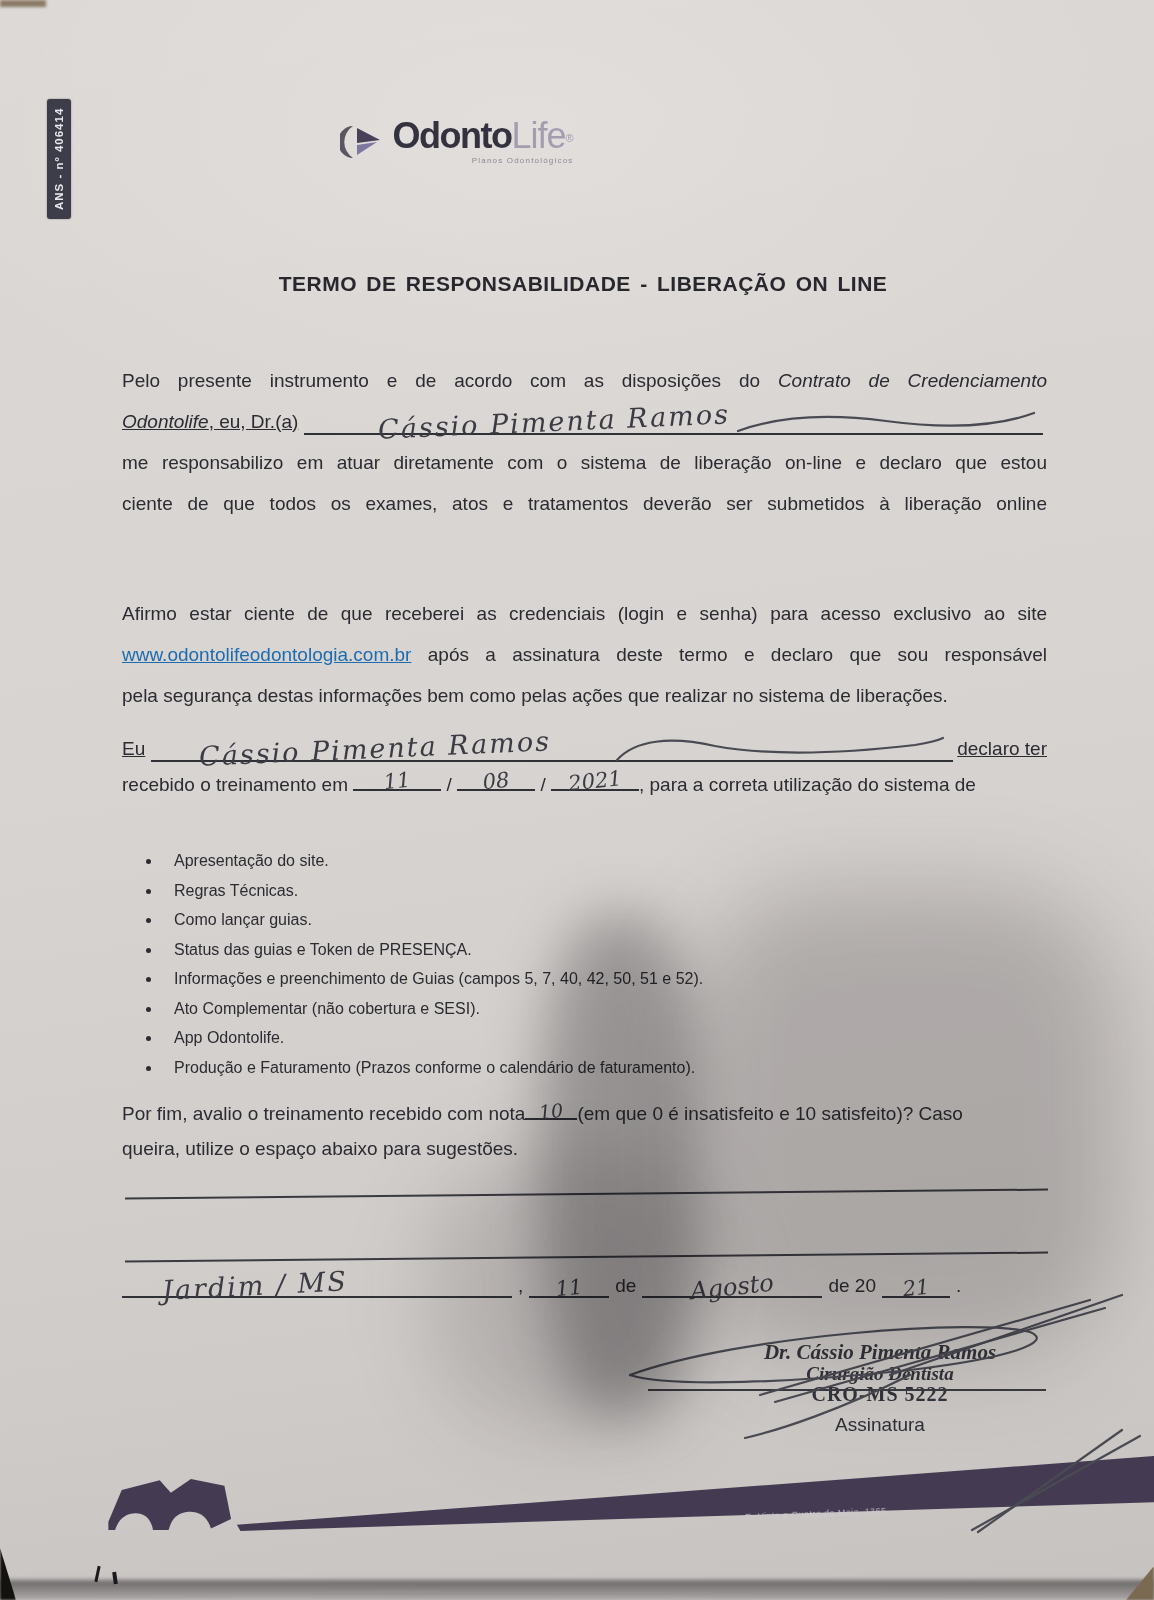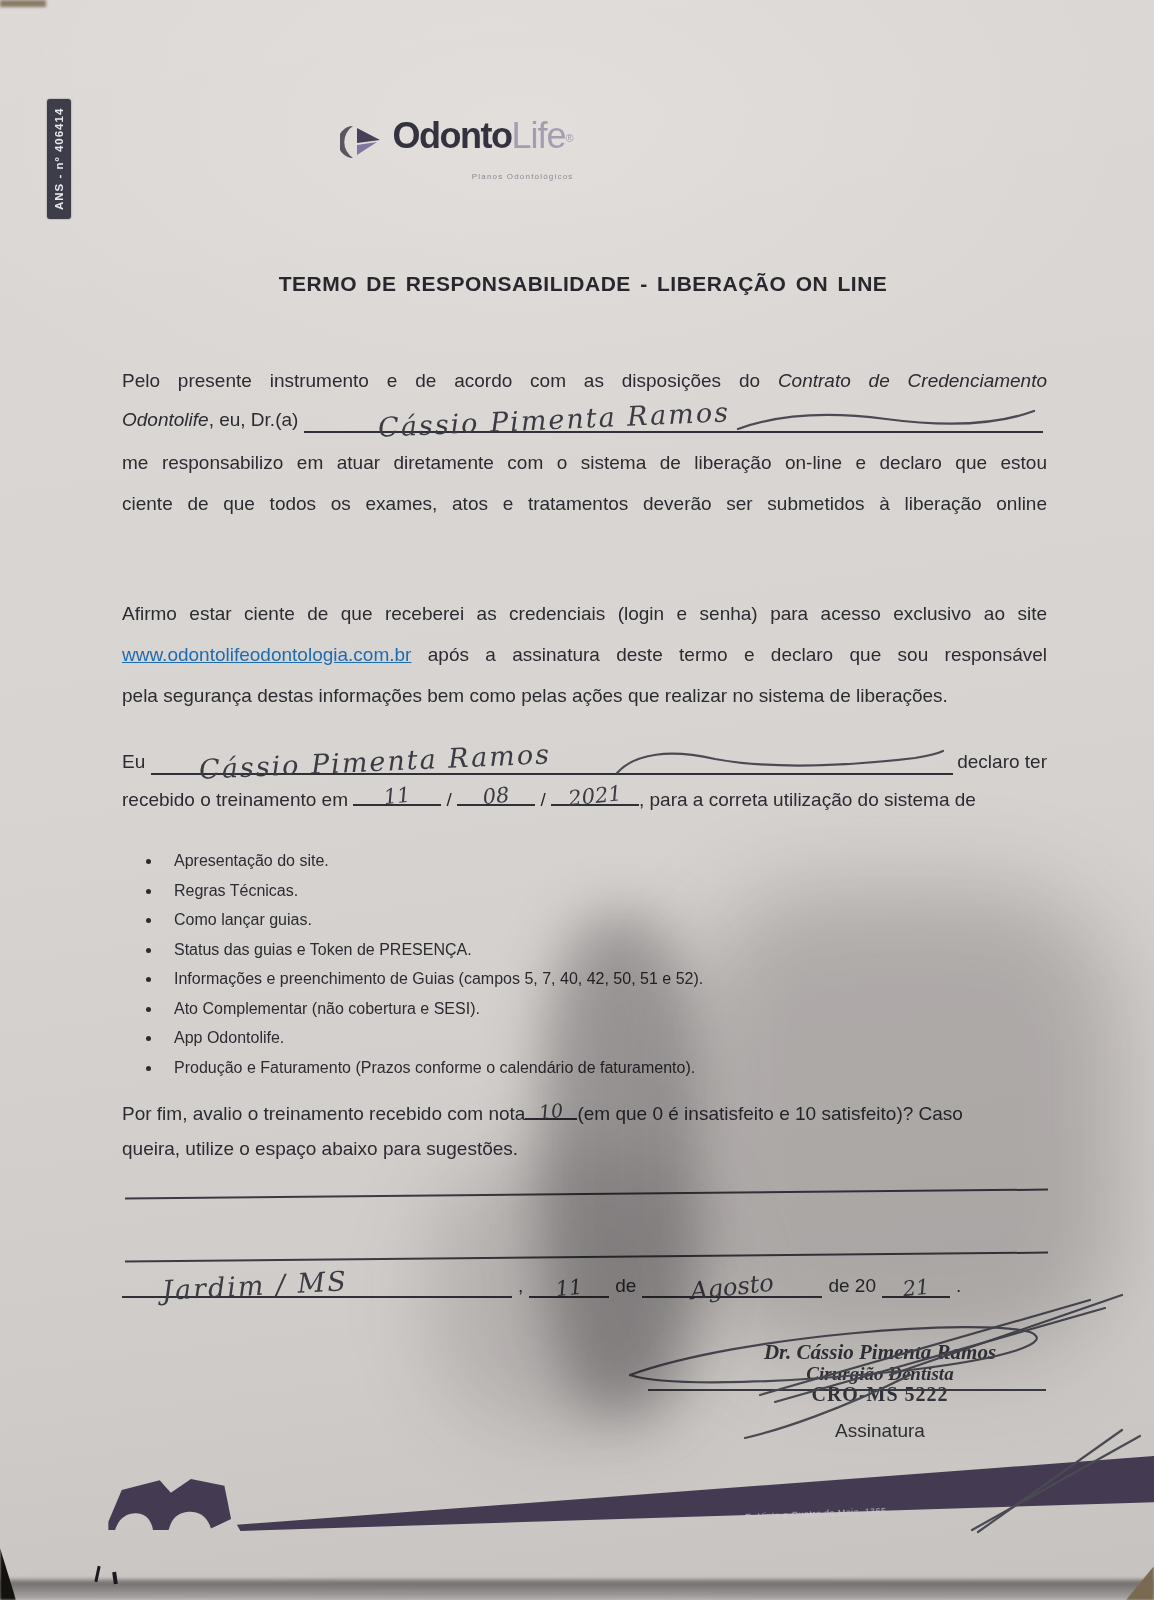--- a/index.html
+++ b/index.html
@@ -20,33 +20,33 @@
     display:flex;align-items:center;justify-content:center;
     box-shadow:0 0 2px rgba(0,0,0,.4);filter:blur(.3px);
   }
   
   .logo{position:absolute;left:0;top:118px;width:914px;display:flex;justify-content:center;}
   .logo-inner{display:flex;align-items:flex-start;filter:blur(.4px);}
   .logo-words{line-height:1;}
   .word-odonto{font-size:36px;font-weight:bold;letter-spacing:-1.5px;color:#34323f;}
   .word-life{font-size:36px;font-weight:400;letter-spacing:-1px;color:#a39db0;}
   .reg{font-size:11px;color:#a39db0;vertical-align:super;}
-  .tagline{text-align:right;font-size:8px;color:#8d8894;letter-spacing:1.2px;margin-top:19px;}
+  .tagline{text-align:right;font-size:8px;color:#8d8894;letter-spacing:1.2px;margin-top:3px;}
   
   .doc-title{
     position:absolute;left:6px;top:272px;width:1154px;text-align:center;
     font-size:21px;font-weight:bold;letter-spacing:.5px;word-spacing:3px;color:#27272d;
     filter:blur(.25px);
   }
   
   .col{position:absolute;left:122px;width:925px;font-size:19px;filter:blur(.25px);}
   .jline{text-align:justify;text-align-last:justify;height:41px;line-height:41px;white-space:normal;}
   .lline{text-align:left;height:41px;line-height:41px;}
   .it{font-style:italic;}
-  .flexline{display:flex;align-items:flex-start;height:41px;line-height:38px;}
+  .flexline{display:flex;align-items:center;height:41px;line-height:38px;text-decoration:underline;}
   .fl-label{white-space:nowrap;}
   .fl-blank{flex:1;border-bottom:2px solid #303037;margin:0 4px 5px 6px;position:relative;height:30px;}
   .blank{display:inline-block;border-bottom:2px solid #303037;position:relative;height:1em;vertical-align:baseline;}
   .hand{font-family:"DejaVu Serif", serif;font-style:italic;color:#3b3b43;white-space:nowrap;line-height:1;}
   .hand-name{position:absolute;left:10%;bottom:-2px;font-size:27px;transform:rotate(-2.5deg);letter-spacing:2px;}
   .flourish{position:absolute;right:1%;bottom:-2px;height:26px;}
   .hand-center{position:absolute;left:0;right:0;bottom:-3px;text-align:center;font-size:21px;transform:rotate(-6deg);}
   a.site{color:#1d6cb0;text-decoration:underline;}
   
   .bullets{position:absolute;left:128px;top:846px;width:900px;font-size:16px;filter:blur(.25px);}
@@ -58,21 +58,21 @@
   .dateline{position:absolute;left:122px;top:1266px;width:940px;display:flex;align-items:flex-end;font-size:19px;filter:blur(.25px);}
   .dl-text{white-space:nowrap;margin:0 6px 3px;line-height:1;}
   .dl-blank{border-bottom:2px solid #303037;height:30px;position:relative;}
   
   .stamp{position:absolute;left:715px;top:1342px;width:330px;text-align:center;
          font-family:"Liberation Serif", serif;font-style:italic;font-weight:bold;color:#32323a;filter:blur(.4px);}
   .stamp-name{font-size:21px;line-height:21px;}
   .stamp-role{font-size:19px;line-height:21px;}
   .stamp-cro{font-size:20px;line-height:20px;font-style:normal;letter-spacing:1px;}
   .stamp-sign{font-family:"Liberation Sans", sans-serif;font-style:normal;font-weight:normal;
-              font-size:19px;color:#2e2e35;margin-top:16px;}
+              font-size:19px;color:#2e2e35;margin-top:10px;}
   .stamp-line{position:absolute;left:648px;top:1389px;width:398px;border-top:2px solid #3a3a41;}
   
   .glyph{position:absolute;left:95px;top:1472px;}
   .wedge{position:absolute;left:235px;top:1453px;width:919px;height:78px;background:#443b52;
          clip-path:polygon(0.2% 92%,100% 4%,100% 63%,0.6% 100%);}
   .footer-address{position:absolute;left:745px;top:1505px;width:320px;font-size:9px;color:rgba(208,203,214,0.8);
                   letter-spacing:.4px;transform:rotate(-2.5deg);filter:blur(.7px);white-space:nowrap;z-index:6;}
   
   .shadow{position:absolute;pointer-events:none;mix-blend-mode:multiply;z-index:40;}
   .sh1{left:540px;top:915px;width:160px;height:500px;background:rgba(48,44,50,.34);filter:blur(28px);border-radius:40%;}
@@ -128,21 +128,21 @@
     <div class="jline">me responsabilizo em atuar diretamente com o sistema de liberação on-line e declaro que estou</div>
     <div class="jline">ciente de que todos os exames, atos e tratamentos deverão ser submetidos à liberação online</div>
   </div>
 
   <div class="col" style="top:593px;">
     <div class="jline">Afirmo estar ciente de que receberei as credenciais (login e senha) para acesso exclusivo ao site</div>
     <div class="jline"><a class="site" href="#">www.odontolifeodontologia.com.br</a> <span>após a assinatura deste termo e declaro que sou responsável</span></div>
     <div class="lline">pela segurança destas informações bem como pelas ações que realizar no sistema de liberações.</div>
   </div>
 
-  <div class="col" style="top:743px;">
+  <div class="col" style="top:728px;">
     <div class="flexline">
       <span class="fl-label">Eu</span>
       <span class="fl-blank">
         <span class="hand hand-name" style="left:6%;">Cássio Pimenta Ramos</span>
         <svg class="flourish" width="330" height="26" viewBox="0 0 330 26">
           <path d="M2,24 C 20,4 55,0 100,10 C 160,21 240,16 300,9 C 318,6 326,3 328,2"></path>
         </svg>
       </span>
       <span class="fl-label">declaro ter</span>
     </div>

